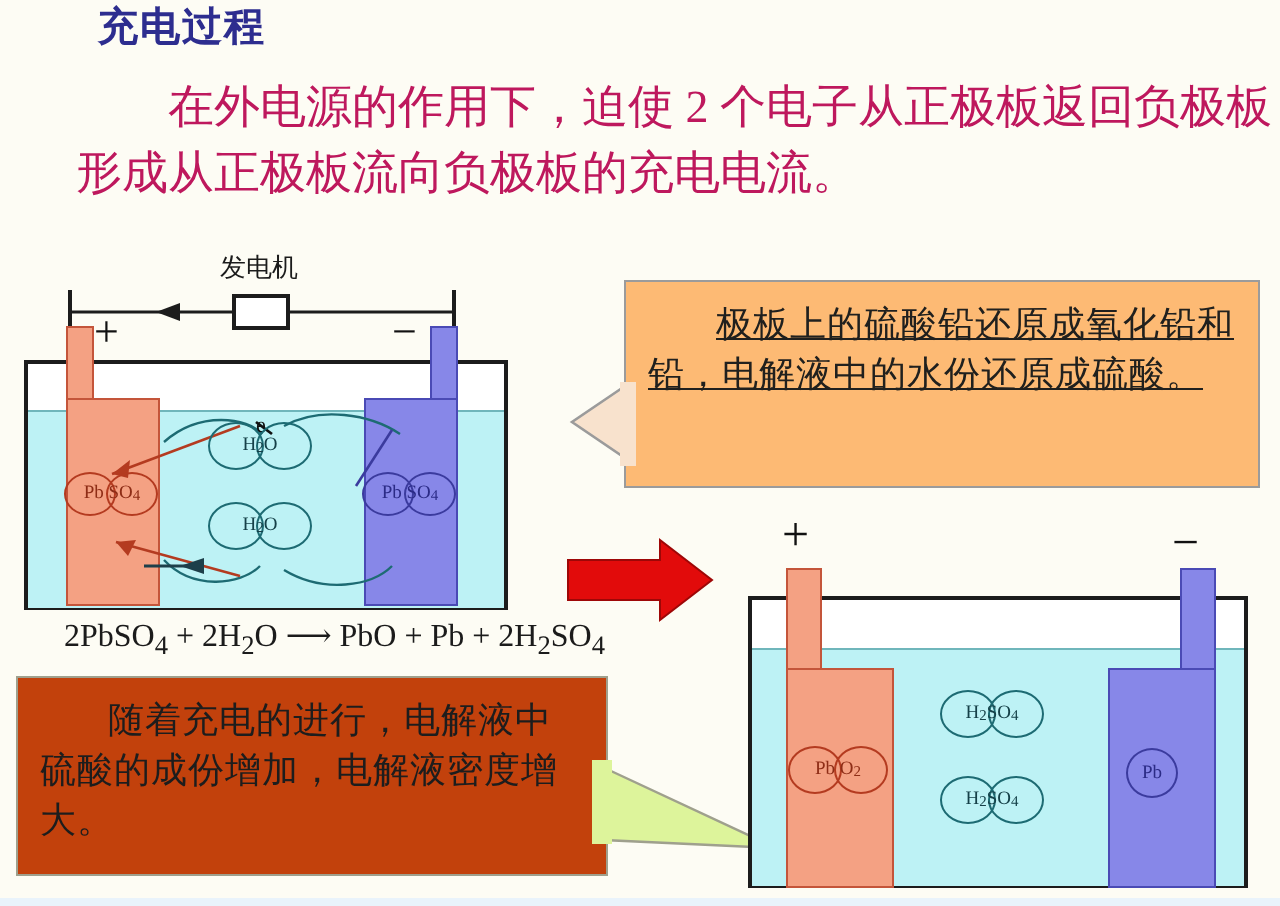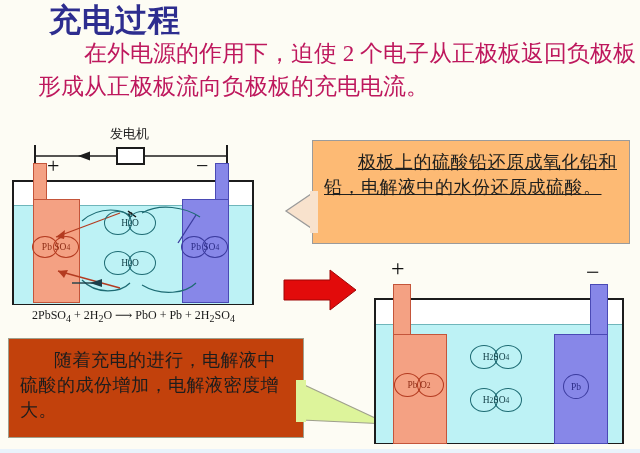--- a/index.html
+++ b/index.html
@@ -7,21 +7,21 @@
     width:640px;height:453px;
     background:#fdfcf4;
     font-family:"Liberation Serif","DejaVu Serif",serif;
     position:relative;overflow:hidden;
   }
   .stage{position:absolute;inset:0;}
 
   
   #page-title{
     position:absolute;left:49px;top:2px;
-    font-size:32px;font-weight:bold;color:#2d2d8f;
+    font-size:20px;font-weight:bold;color:#2d2d8f;
     letter-spacing:1px;line-height:1.15;
     font-family:"DejaVu Serif","Liberation Serif",serif;
   }
   #intro{
     position:absolute;left:6px;top:38px;width:628px;
     font-size:23px;color:#be185d;line-height:1.42;
     text-indent:46px;letter-spacing:0px;margin-left:32px;
   }
 
   
@@ -184,21 +184,21 @@
       <div class="lobe" style="left:24px;top:1px;width:28px;height:24px;"></div>
       <div class="mlabel">H<sub>2</sub> O</div>
     </div>
 
     <div class="mol teal" style="left:104px;top:125px;width:52px;height:26px;z-index:5;text-align:right;">
       <div class="lobe" style="left:0;top:1px;width:28px;height:24px;"></div>
       <div class="lobe" style="left:24px;top:1px;width:28px;height:24px;"></div>
       <div class="mlabel">H<sub>2</sub> O</div>
     </div>
 
-    <div style="position:absolute;left:32px;top:183px;font-size:12px;color:#1b1b1b;white-space:nowrap;">2PbSO<sub>4</sub> + 2H<sub>2</sub>O ⟶ PbO + Pb + 2H<sub>2</sub>SO<sub>4</sub></div>
+    <div style="position:absolute;left:32px;top:183px;font-size:16px;color:#1b1b1b;white-space:nowrap;">2PbSO<sub>4</sub> + 2H<sub>2</sub>O ⟶ PbO + Pb + 2H<sub>2</sub>SO<sub>4</sub></div>
   </div>
 
   <div id="callout-top" class="callout" style="left:312px;top:140px;width:318px;height:104px;">极板上的硫酸铅还原成氧化铅和铅，电解液中的水份还原成硫酸。</div>
   <svg class="tail" style="left:286px;top:190px;width:30px;height:52px;">
     <path d="M28,2 L0,21 L28,40 Z" fill="#f8e2cd" stroke="#9b9b9b" stroke-width="1.3"></path>
     <rect x="24" y="1" width="8" height="42" fill="#f8e2cd"></rect>
   </svg>
 
   <svg id="red-arrow" style="left:282px;top:268px;width:78px;height:48px;">
     <path d="M2,12 L48,12 L48,2 L74,22 L48,42 L48,32 L2,32 Z" fill="#e20b0b" stroke="#9e0707" stroke-width="1"></path>

